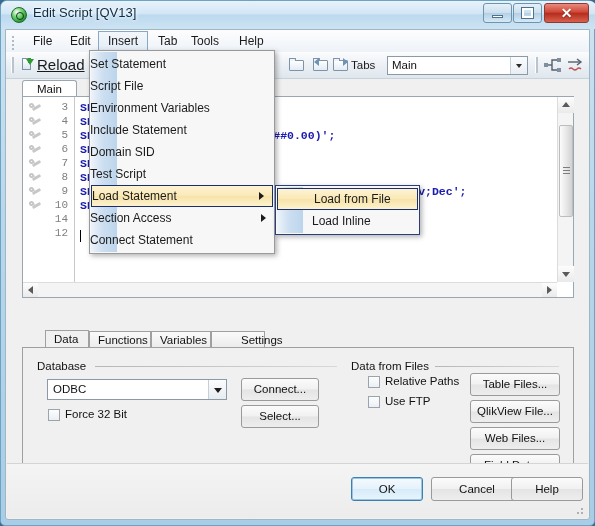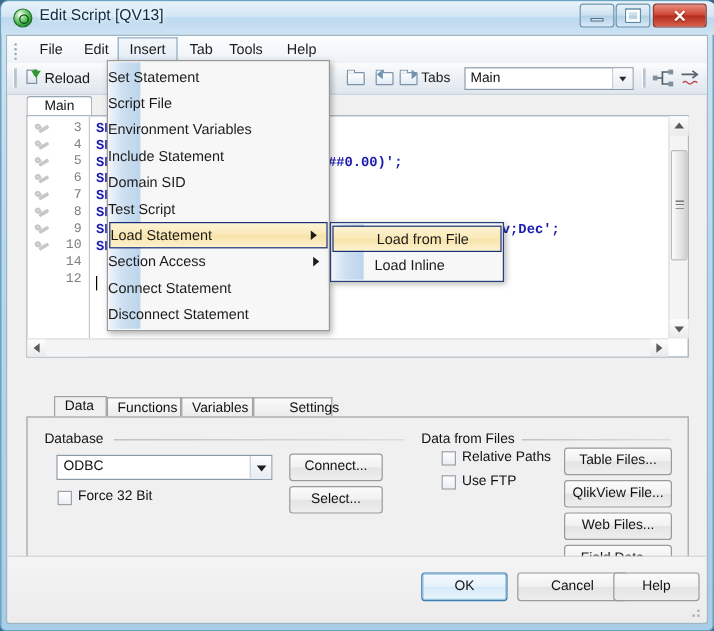--- a/index.html
+++ b/index.html
@@ -109,21 +109,21 @@
   
   #toolbar {
     position: absolute; left: 0; top: 22px; right: 0; height: 26px;
     background: linear-gradient(to bottom, #fcfcfd 0%, #eaeff4 55%, #dfe7ee 100%);
     border-bottom: 1px solid #c8d2dc;
   }
   .tb-grip { position: absolute; top: 5px; width: 3px; height: 16px;
     background: linear-gradient(to right, #ffffff 0 1px, #b9c4ce 1px 3px); }
   .tb-btn {
     position: absolute; top: 3px; height: 20px; line-height: 20px;
-    font-size: 12px; color: #1a1a1a; cursor: default; white-space: nowrap;
+    font-size: 15px; color: #1a1a1a; cursor: default; white-space: nowrap; text-decoration: underline;
   }
   #tb-reload-ico {
     position: absolute; left: 16px; top: 6px; width: 13px; height: 14px;
   }
   #tb-reload-ico .page {
     position: absolute; left: 0; top: 0; width: 9px; height: 12px;
     background: linear-gradient(to bottom, #ffffff, #dbe6f0);
     border: 1px solid #7f92a5; box-sizing: border-box;
   }
   #tb-reload-ico .arr {
@@ -553,21 +553,21 @@
         <div class="hsb-arrow" id="hsb-r">
             <div class="tri"></div>
           </div>
       </div>
     </div>
 
     <div id="lower-tabs">
       <div class="ltab active" style="left:0px;width:44px;">Data</div>
       <div class="ltab" style="left:44px;width:62px;">Functions</div>
       <div class="ltab" style="left:106px;width:60px;">Variables</div>
-      <div class="ltab" style="left:166px;width:66px;padding-left:29px;">Settings</div>
+      <div class="ltab" style="left:166px;width:54px;padding-left:29px;">Settings</div>
     </div>
 
     <div id="lower-panel">
 
       <div class="grp-label" style="left:14px;top:12px;">Database</div>
       <div class="grp-line" style="left:72px;top:18px;width:242px;"></div>
 
       <div class="wcombo" style="left:24px;top:31px;width:180px;">
         <div class="txt">ODBC</div>
         <div class="arw"></div>
@@ -621,21 +621,20 @@
     <div class="mi">Test Script</div>
     <div class="mi sel">
       <span>Load Statement</span>
       <span class="sub-arrow"></span>
     </div>
     <div class="mi">
       <span>Section Access</span>
       <span class="sub-arrow"></span>
     </div>
     <div class="mi">Connect Statement</div>
-    <div class="mi">Disconnect Statement</div>
   </div>
 
   <div id="load-submenu">
     <div id="load-submenu-gutter"></div>
     <div class="mi sel">Load from File</div>
     <div class="mi">Load Inline</div>
   </div>
 
 </div>
 

